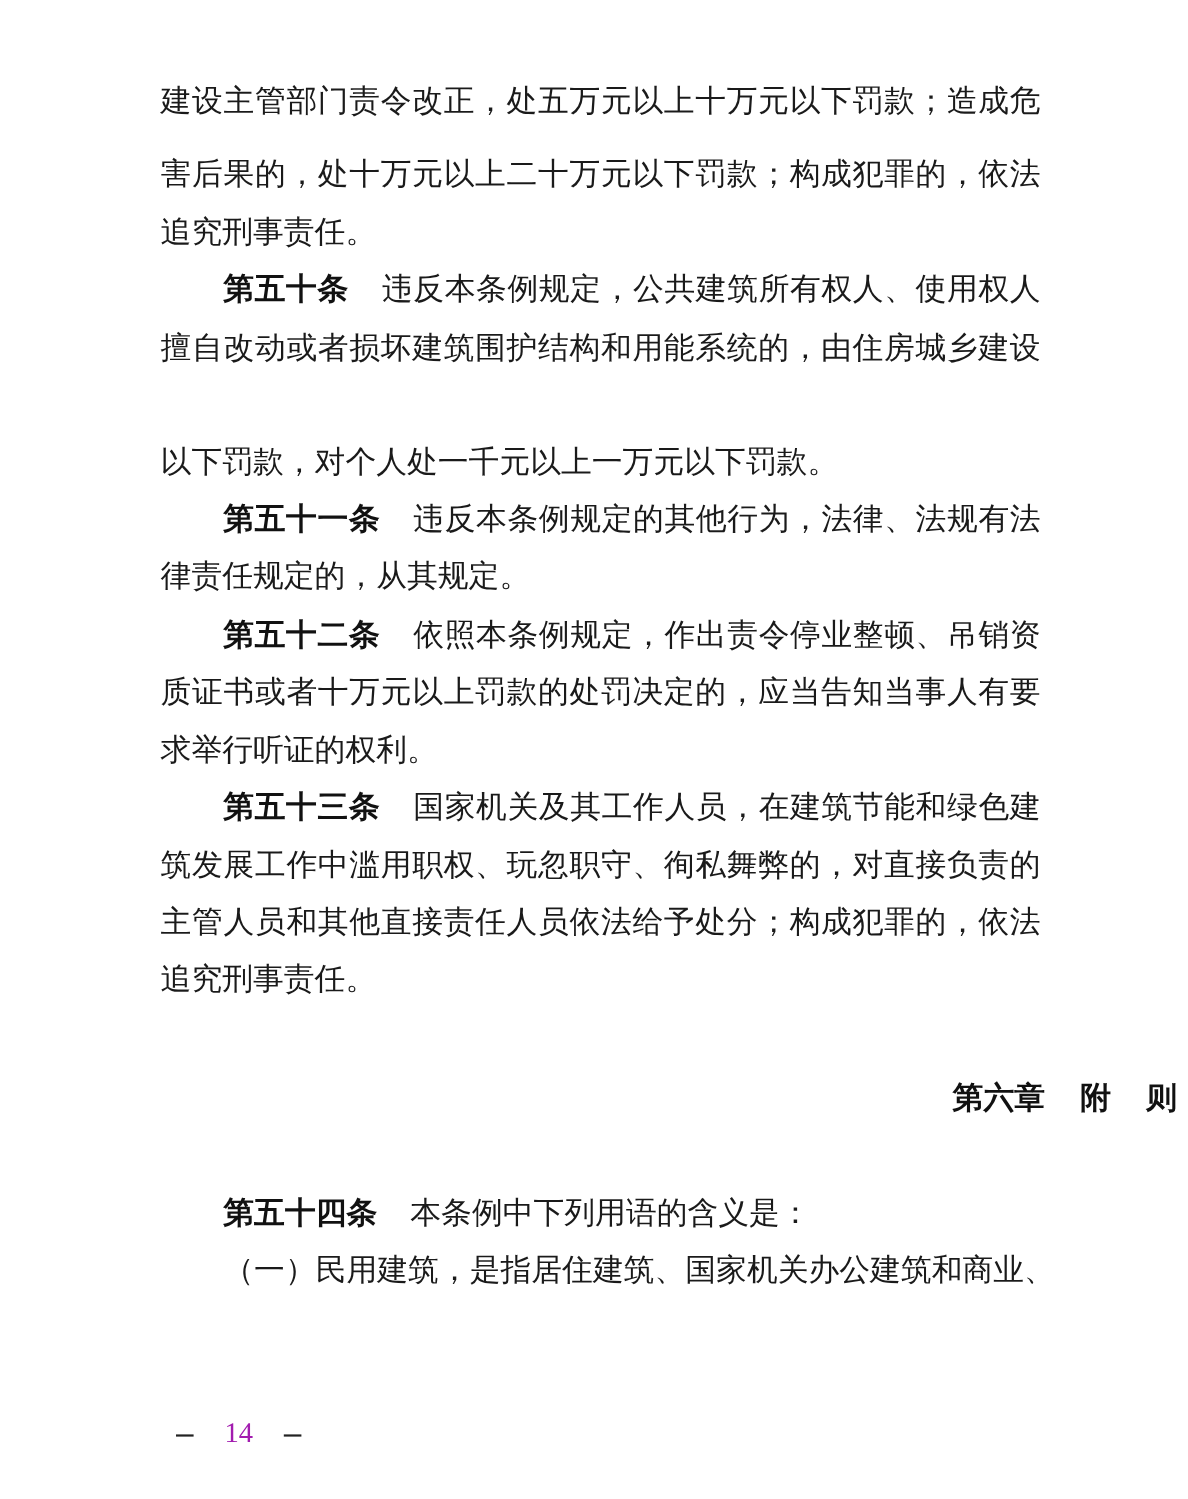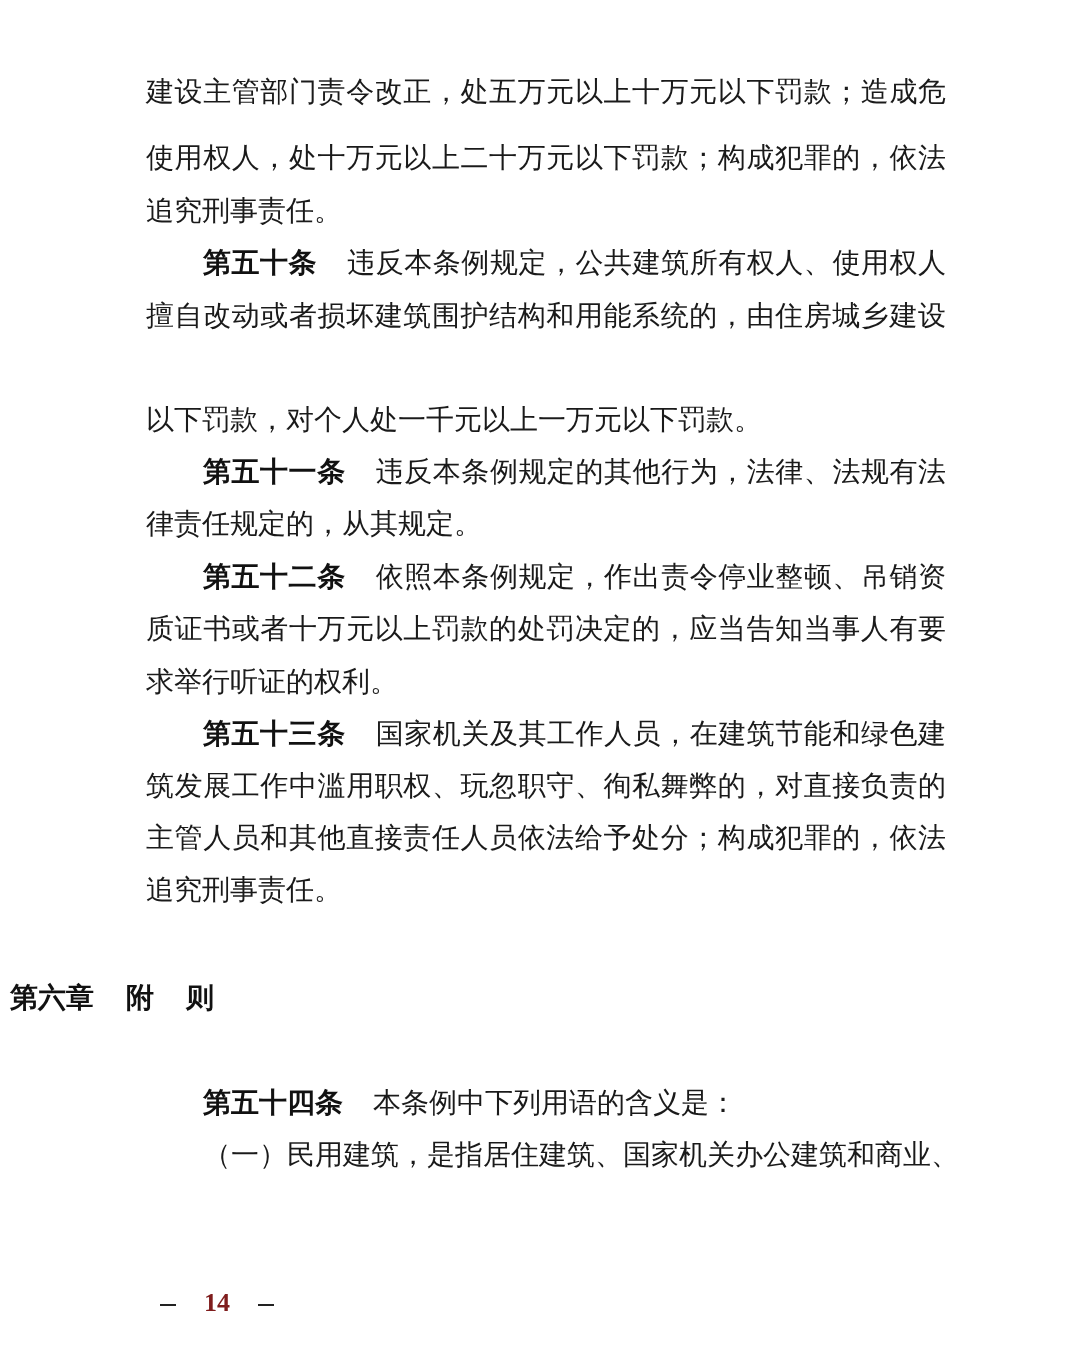--- a/index.html
+++ b/index.html
@@ -6,37 +6,37 @@
   body { width: 1080px; height: 1363px; position: relative; overflow: hidden;
          font-family: "DejaVu Serif", "Liberation Serif", serif; color: #1a1a1a; }
   .page { position: absolute; left: 0; top: 0; width: 1080px; height: 1363px; }
   .line { position: absolute; left: 146px; width: 800px; height: 40px;
           font-size: 28px; line-height: 40px; white-space: nowrap;
           text-align: justify; text-align-last: justify; letter-spacing: 0px; }
   .line.last { text-align-last: left; }
   .line.indent { left: 203px; width: 743px; }
   .art { font-family: "DejaVu Sans", "Liberation Sans", sans-serif; font-weight: bold;
          color: #111; margin-right: 30px; }
-  .chapter { position: absolute; left: 0; width: 1080px; top: 978px; text-align: left;
+  .chapter { position: absolute; left: 0; width: 1080px; top: 978px; text-align: right;
              font-family: "DejaVu Sans", "Liberation Sans", sans-serif; font-weight: bold;
              font-size: 28px; line-height: 40px; color: #111; }
   .chapter span { margin: 0 10px; }
   .pagenum { position: absolute; top: 1288px; left: 160px; font-size: 26px; line-height: 30px;
-             font-family: "Liberation Serif", "DejaVu Serif", serif; color: #7f1d1d; font-weight: bold; }
+             font-family: "Liberation Serif", "DejaVu Serif", serif; color: #a21caf; }
   .pagenum .dash { display: inline-block; width: 16px; height: 2px; background: #222;
                    vertical-align: middle; margin: 0 28px; }
   .pagenum .dash:first-child { margin-left: 0; }
 </style>
 </head>
 <body>
 
 <div class="page">
 
   <div class="line" style="top:72px">建设主管部门责令改正，处五万元以上十万元以下罚款；造成危</div>
-  <div class="line" style="top:138px">使用权人，处十万元以上二十万元以下罚款；构成犯罪的，依法</div>
+  <div class="line" style="top:138px">害后果的，处十万元以上二十万元以下罚款；构成犯罪的，依法</div>
   <div class="line last" style="top:191px">追究刑事责任。</div>
 
   <div class="line indent" style="top:243px">
     <span class="art">第五十条</span><span>违反本条例规定，公共建筑所有权人、使用权人</span>
   </div>
   <div class="line" style="top:296px">擅自改动或者损坏建筑围护结构和用能系统的，由住房城乡建设</div>
   <div class="line last" style="top:400px">以下罚款，对个人处一千元以上一万元以下罚款。</div>
 
   <div class="line last" style="top:504px">律责任规定的，从其规定。</div>
   <div class="line indent" style="top:452px">

